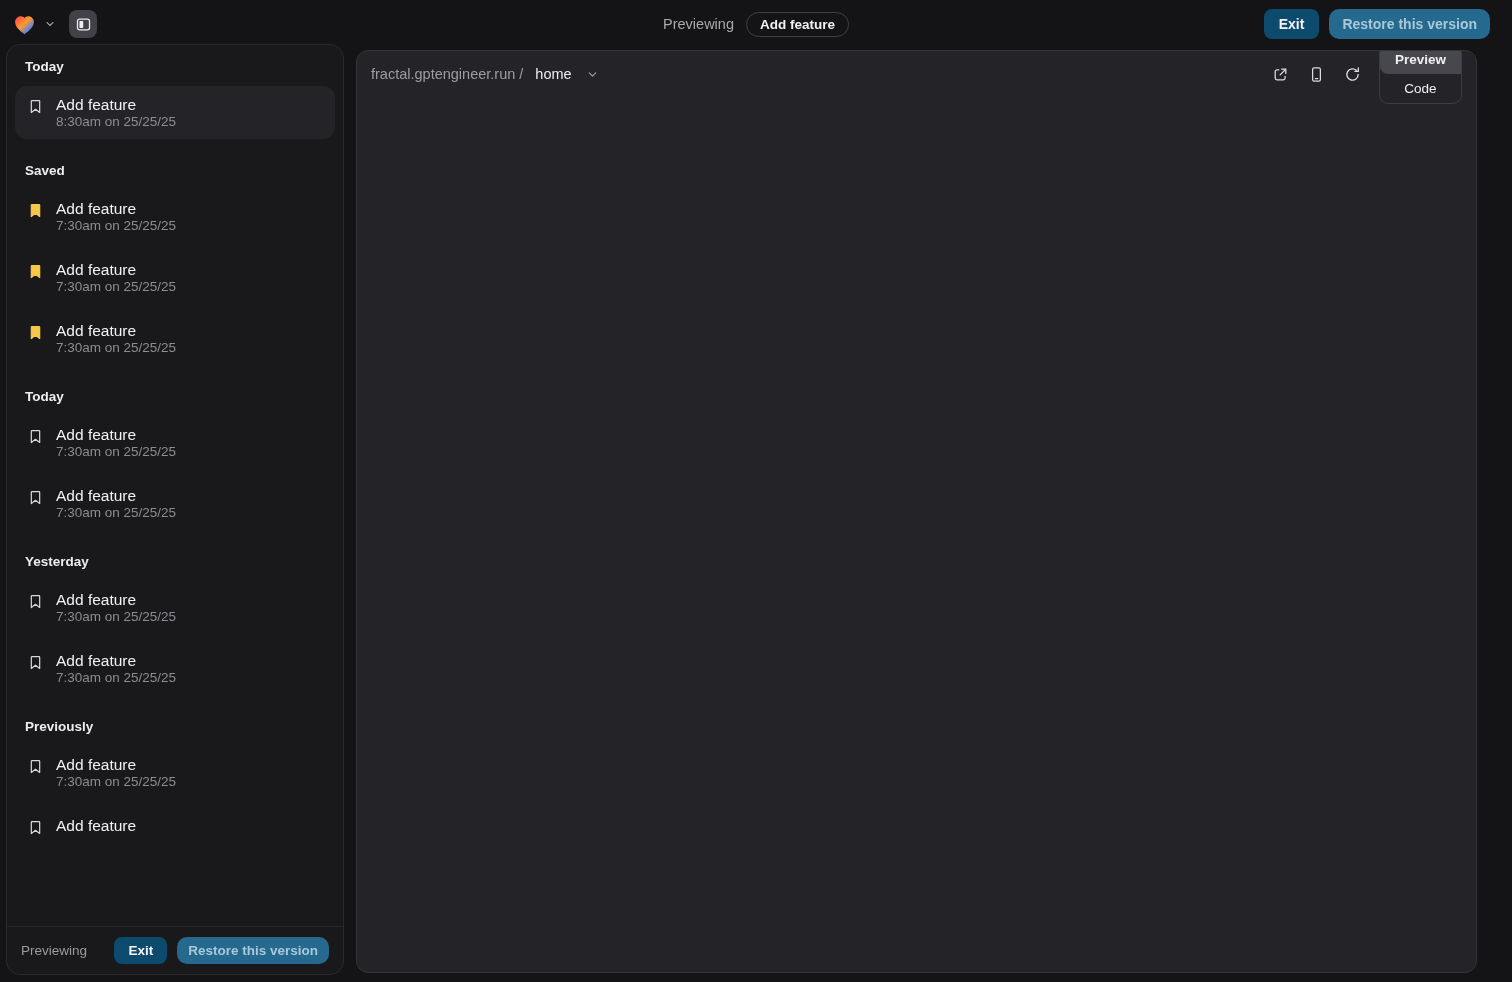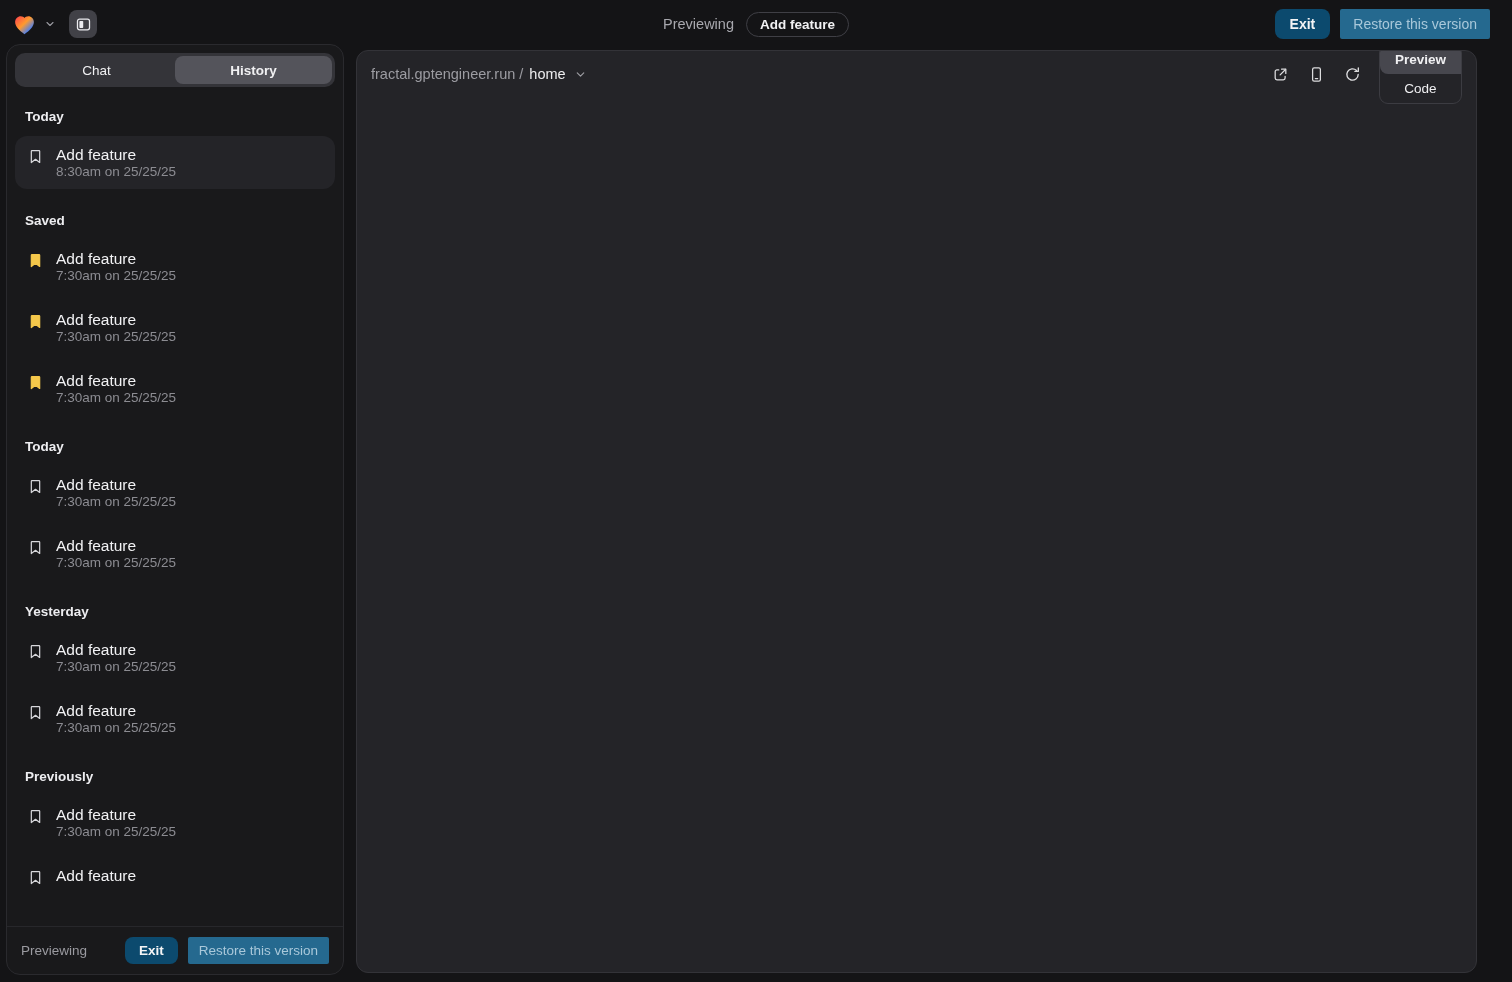--- a/index.html
+++ b/index.html
@@ -41,21 +41,21 @@
     display:flex; align-items:center; gap:10px;
   }
   .btn { border:none; cursor:pointer; font-family:inherit; white-space:nowrap; }
   .btn-dark {
     background:#0c4a6e; color:#f4f4f5; border-radius:8px;
     padding:7px 15px; font-size:14px; font-weight:bold;
   }
   .btn-accent {
     background:var(--accent-blue, #25698f);
     color:var(--accent-blue-text, #a9c8da);
-    border-radius:2px; padding:7px 13px; font-size:14px; font-weight:normal;
+    border-radius:10px; padding:7px 13px; font-size:14px; font-weight:bold;
   }
 
   
   .sidebar {
     position:absolute; left:6px; top:44px; width:338px; bottom:7px;
     background:#19191b; border:1px solid #2a2a2e; border-radius:14px;
     display:flex; flex-direction:column; overflow:hidden;
   }
   .tabs {
     margin:8px; height:34px; flex:none;
@@ -93,21 +93,21 @@
 
   
   .preview-panel {
     position:absolute; left:356px; top:50px; right:35px; bottom:9px;
     background:#242428; border:1px solid #333338; border-radius:12px;
     display:flex; flex-direction:column; overflow:hidden;
   }
   .preview-header {
     flex:none; height:46px; display:flex; align-items:center; padding:0 14px;
   }
-  .url-group { display:flex; align-items:center; gap:6px; cursor:pointer; }
+  .url-group { display:flex; align-items:center; gap:12px; cursor:pointer; }
   .url-prefix { font-size:14.5px; color:#9c9ca2; }
   .url-current { font-size:14.5px; color:#ededef; font-weight:400; }
   .url-chevron { color:#9c9ca2; margin-left:2px; }
   .header-spacer { flex:1; }
   .header-icons { display:flex; align-items:center; gap:19px; color:#dcdcde; }
   .icon-btn { background:none; border:none; color:inherit; cursor:pointer; padding:0; }
   .view-toggle {
     margin-left:18px; display:flex; border:1px solid #3c3c42;
     border-radius:9px; overflow:hidden;flex-direction:column;
   }
@@ -188,24 +188,20 @@
   </div>
 
   <div class="topbar-right">
     <button class="btn btn-dark">Exit</button>
     <button class="btn btn-accent">Restore this version</button>
   </div>
 </header>
 
 <aside class="sidebar">
 
-  <div class="tabs">
-    <button class="tab">Chat</button>
-    <button class="tab active">History</button>
-  </div>
 
   <div class="history-list">
 
     <div class="section">
       <div class="section-title">Today</div>
       <div class="item highlighted">
         <span class="bm">
             <svg width="17" height="17">
               <use href="#i-bookmark"></use>
             </svg>

